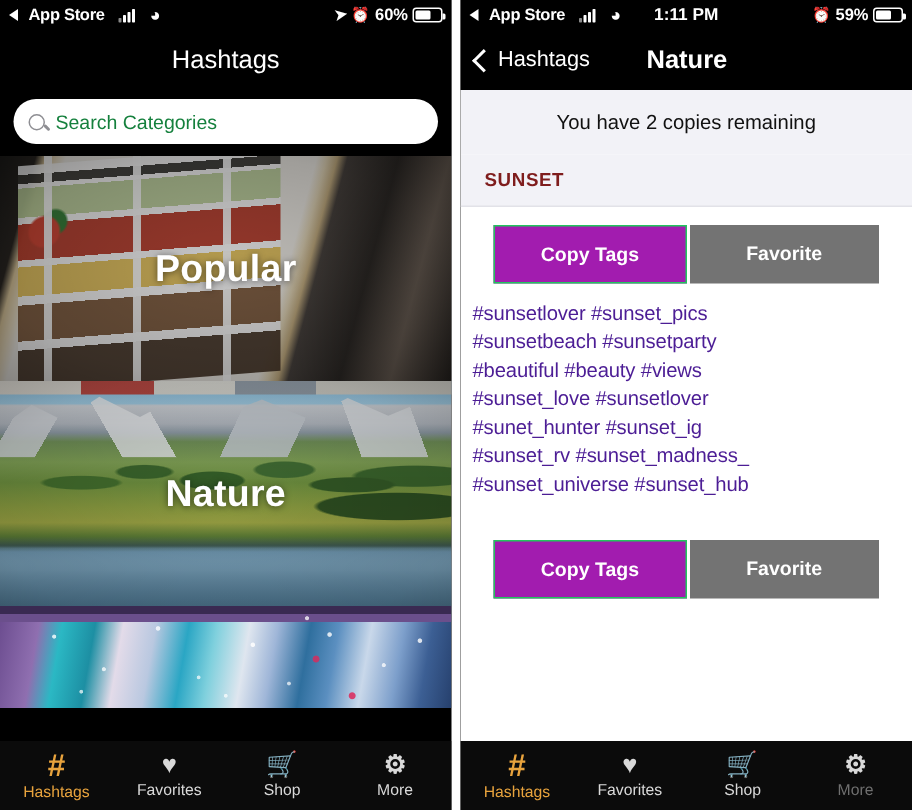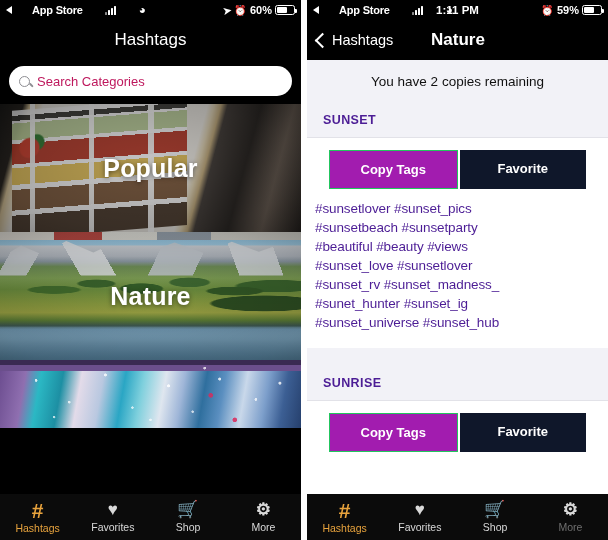--- a/index.html
+++ b/index.html
@@ -32,21 +32,21 @@
     color: #fff;
     display: flex;
     align-items: center;
     font-size: 11px;
     font-weight: bold;
     padding: 0 6px;
     box-sizing: border-box;
     position: relative;
     z-index: 5;
   }
-  .sb-left { display: flex; align-items: center; gap: 20px; }
+  .sb-left { display: flex; align-items: center; gap: 7px; }
   .sb-back-tri {
     width: 0; height: 0;
     border-top: 4px solid transparent;
     border-bottom: 4px solid transparent;
     border-right: 6px solid #fff;
     display: inline-block;
   }
   .sb-carrier { font-size: 11px; letter-spacing: -0.2px; }
   .bars { display: inline-flex; align-items: flex-end; gap: 1px; height: 9px; margin-left: 2px;}
   .bars i { display:block; width: 2px; background: #fff; border-radius: .5px;}
@@ -145,27 +145,27 @@
     border-radius: 50%;
     position: relative;
     flex: none;
   }
   .mag::after{
     content:""; position:absolute;
     width: 4.5px; height: 1.5px; background:#8e8e93;
     right: -4px; bottom: 0px;
     transform: rotate(45deg); border-radius:1px;
   }
-  .search-ph { color: #be185d; font-size: 13px; }
+  .search-ph { color: #15803d; font-size: 13px; }
 
   
   .cards { position: relative; }
   .card {
     position: relative;
-    height: 128px;
+    height: 150px;
     overflow: hidden;
     display: flex; align-items: center; justify-content: center;
   }
   .card.partial { height: 68px; }
   .card-label {
     position: relative;
     z-index: 3;
     color: #fff;
     font-size: 25px;
     font-weight: bold;
@@ -325,42 +325,42 @@
     text-align:center;
     font-size:13.5px;
     color:#111;
     padding: 14px 0 14px 0;
   }
   .section-head{
     background:#f2f2f7;
     font-size:12.5px;
     font-weight:bold;
     letter-spacing:.4px;
-    color:#4c1d95;
+    color:#7f1d1d;
     padding: 10px 16px 10px 16px;
     border-bottom: 1px solid #e2e2e8;
   }
   .section-head.spaced{ padding-top: 28px; }
   .btn-row{
     display:flex;
     gap: 2px;
     padding: 12px 22px 0 22px;
   }
   .btn{
     flex:1;
     text-align:center;
     color:#fff;
     font-size:13px;
     font-weight:bold;
     padding: 11px 0;
     cursor:pointer;
     box-sizing:border-box;
   }
   .btn-copy{ background:#a21caf; border:1px solid #22c55e; }
-  .btn-fav{ background:#0f172a; }
+  .btn-fav{ background:#737373; }
   .tag-block{
     text-align:left;
     padding: 10px 8px 16px 8px;
     font-size:13.5px;
     line-height: 19px;
     color:#4c1d95;
     letter-spacing: -0.1px;
   }
   .tag-line{ white-space: nowrap; }
 
@@ -508,26 +508,25 @@
       <div class="btn-row">
         <div class="btn btn-copy">Copy Tags</div>
         <div class="btn btn-fav">Favorite</div>
       </div>
 
       <div class="tag-block">
         <div class="tag-line">#sunsetlover #sunset_pics</div>
         <div class="tag-line">#sunsetbeach #sunsetparty</div>
         <div class="tag-line">#beautiful #beauty #views</div>
         <div class="tag-line">#sunset_love #sunsetlover</div>
+        <div class="tag-line">#sunet_hunter #sunset_ig</div>
         <div class="tag-line">#sunset_rv #sunset_madness_</div>
-        <div class="tag-line">#sunet_hunter #sunset_ig</div>
         <div class="tag-line">#sunset_universe #sunset_hub</div>
       </div>
 
-      <div class="section-head spaced">SUNRISE</div>
 
       <div class="btn-row">
         <div class="btn btn-copy">Copy Tags</div>
         <div class="btn btn-fav">Favorite</div>
       </div>
 
     </div>
 
     <div class="tabbar">
       <div class="tab active">

